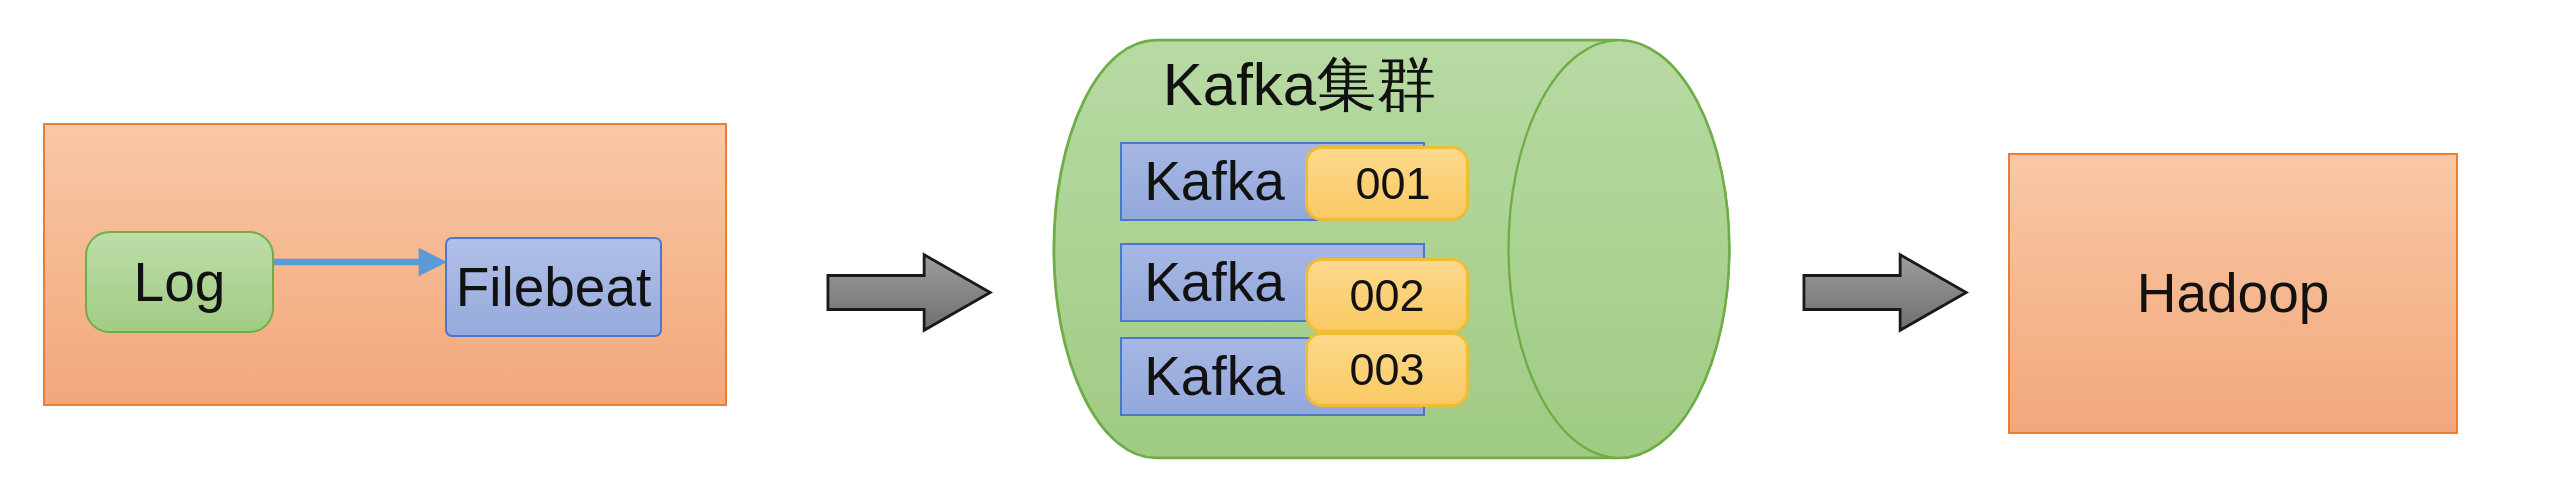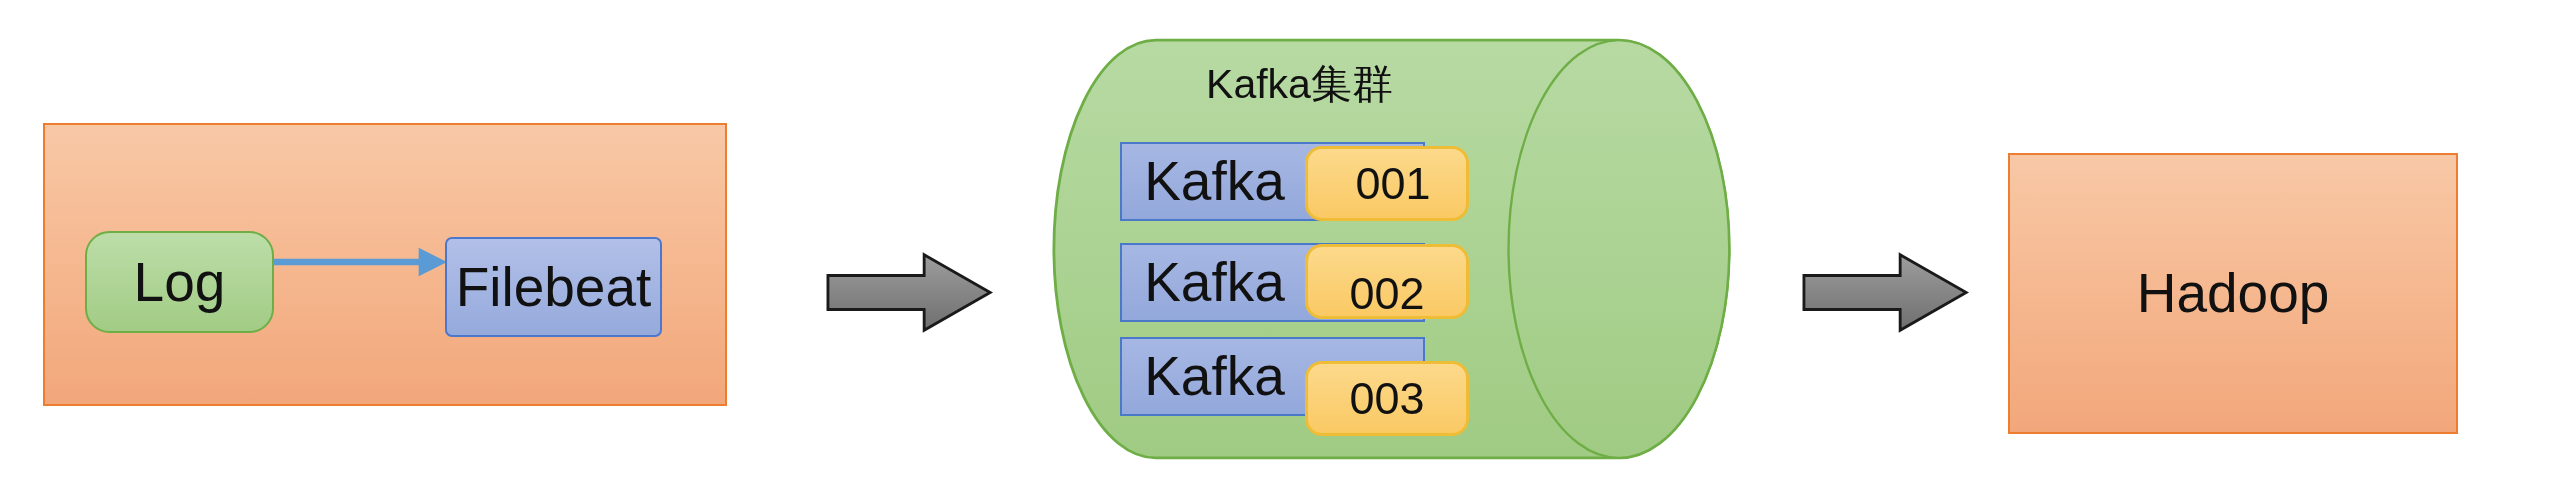--- a/index.html
+++ b/index.html
@@ -55,21 +55,21 @@
     width: 450px; height: 281px;
     background: linear-gradient(180deg, #f8c8a6 0%, #f5b68d 55%, #f2a77b 100%);
     border: 2.8px solid #ed7d31;
   }
 
   
   .cluster-title {
     left: 1120px; top: 55px;
     width: 359px; height: 59px;
     text-align: center;
-    font-size: 41px;
+    font-size: 60px;
     line-height: 59px;
     white-space: nowrap;
   }
   .kafka-box {
     width: 305px; height: 79px;
     left: 1120px;
     background: linear-gradient(180deg, #a6b7e3 0%, #93a8db 100%);
     border: 2.8px solid #4b79c9;
     box-sizing: border-box;
     padding-left: 12px;
@@ -94,23 +94,23 @@
     display: flex;
     align-items: center;
     justify-content: center;
     font-size: 45px;
     line-height: 1;
     z-index: 3;
   }
   .row1-box   { top: 142px; }
   .row1-badge { top: 146px; padding-left: 12px; }
   .row2-box   { top: 243px; }
-  .row2-badge { top: 244px; align-items: flex-end; }
+  .row2-badge { top: 258px; }
   .row3-box   { top: 337px; }
-  .row3-badge { top: 361px; }
+  .row3-badge { top: 332px; }
 
   svg { display: block; }
 </style>
 </head>
 <body>
 
 <div id="canvas">
 
   <div class="abs source-panel"></div>
 

